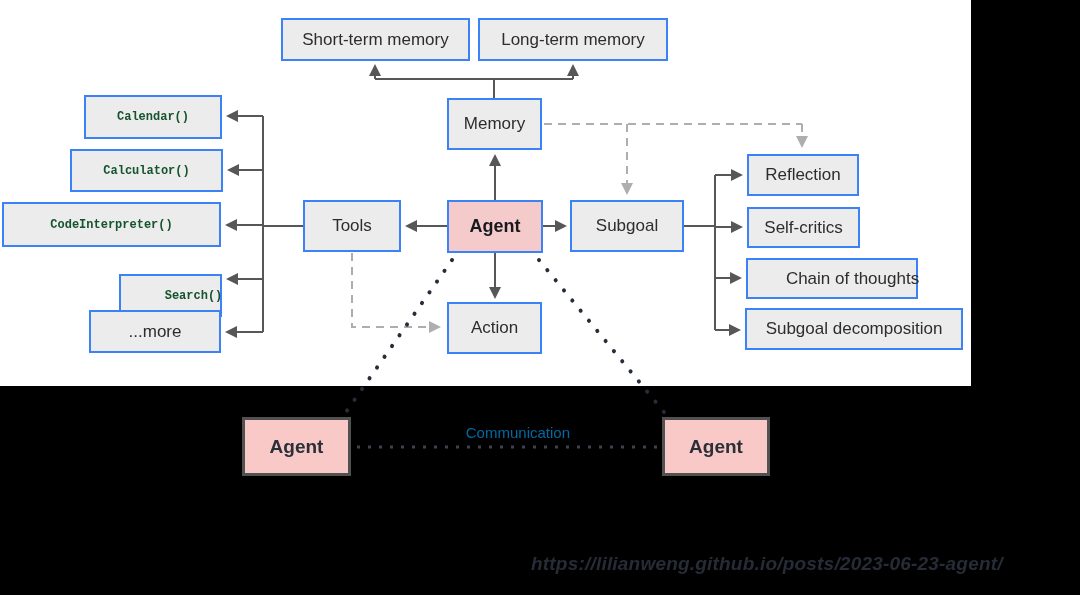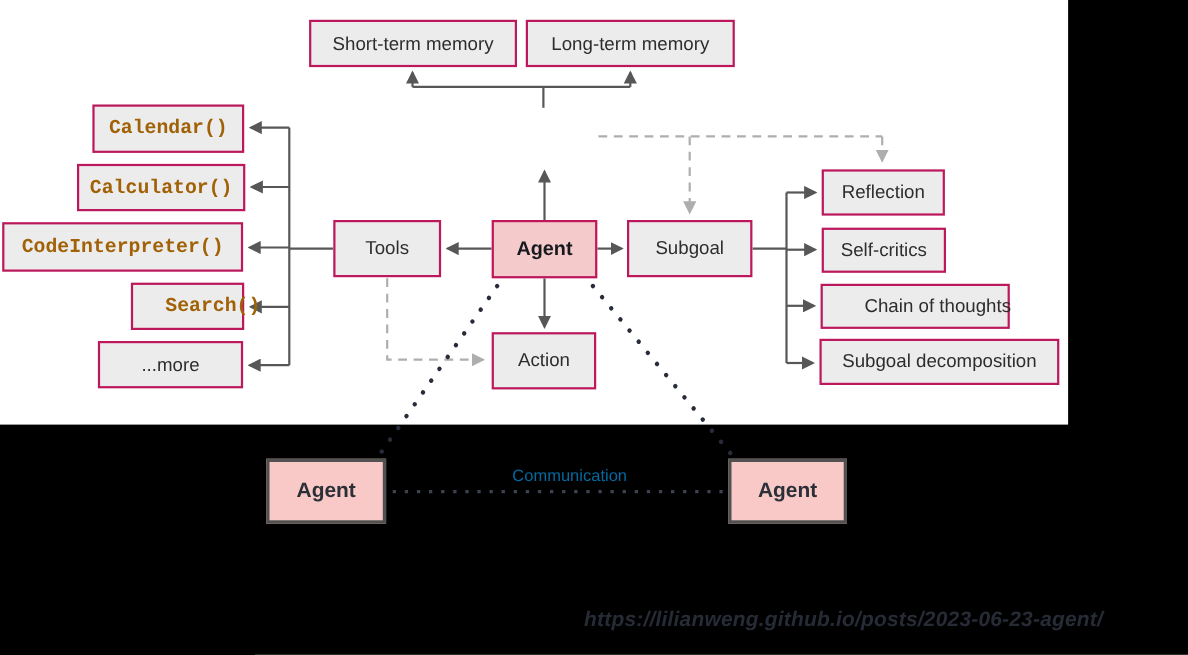--- a/index.html
+++ b/index.html
@@ -20,33 +20,33 @@
   #lines {
     position: absolute;
     left: 0; top: 0;
     width: 1080px; height: 595px;
     pointer-events: none;
   }
   .box {
     position: absolute;
     box-sizing: border-box;
     background: #ececec;
-    border: 2px solid #be185d;
+    border: 2px solid #3b82f6;
     display: flex;
     align-items: center;
     justify-content: center;
     font-size: 17px;
     color: #2d2d2d;
     white-space: nowrap;
   }
   .mono {
     font-family: "Liberation Mono", "DejaVu Sans Mono", monospace;
     font-weight: bold;
-    font-size: 18px;
-    color: #a16207;
+    font-size: 12px;
+    color: #14532d;
   }
   .agent-main {
     background: #f4cbca;
     font-weight: bold;
     font-size: 18px;
     color: #17191e;
   }
   .agent-bottom {
     background: #f8c9c7;
     border: 3px solid #515151;
@@ -133,25 +133,26 @@
     <g stroke="#262c38" stroke-width="4" fill="none" stroke-linecap="round" stroke-dasharray="0.1 13">
       <path d="M452 260 L346 412"></path>
       <path d="M539 260 L664 412"></path>
     </g>
 
     <path d="M357 447 L657 447" stroke="#3c424e" stroke-width="3" fill="none" stroke-dasharray="3 8"></path>
   </svg>
 
   <div class="box" style="left:281px; top:18px; width:189px; height:43px;">Short-term memory</div>
   <div class="box" style="left:478px; top:18px; width:190px; height:43px;">Long-term memory</div>
+  <div class="box" style="left:447px; top:98px; width:95px; height:52px;">Memory</div>
 
   <div class="box mono" style="left:84px; top:95px; width:138px; height:44px;">Calendar()</div>
   <div class="box mono" style="left:70px; top:149px; width:153px; height:43px;">Calculator()</div>
   <div class="box mono" style="left:2px; top:202px; width:219px; height:45px;">CodeInterpreter()</div>
-  <div class="box mono" style="left:119px; top:257px; width:103px; height:43px;padding-left:46px;">Search()</div>
+  <div class="box mono" style="left:119px; top:274px; width:103px; height:43px;padding-left:46px;">Search()</div>
   <div class="box" style="left:89px; top:310px; width:132px; height:43px;">...more</div>
 
   <div class="box" style="left:303px; top:200px; width:98px; height:52px;">Tools</div>
   <div class="box agent-main" style="left:447px; top:200px; width:96px; height:53px;">Agent</div>
   <div class="box" style="left:570px; top:200px; width:114px; height:52px;">Subgoal</div>
   <div class="box" style="left:447px; top:302px; width:95px; height:52px;">Action</div>
 
   <div class="box" style="left:747px; top:154px; width:112px; height:42px;">Reflection</div>
   <div class="box" style="left:747px; top:207px; width:113px; height:41px;">Self-critics</div>
   <div class="box" style="left:746px; top:258px; width:172px; height:41px;padding-left:41px;">Chain of thoughts</div>

